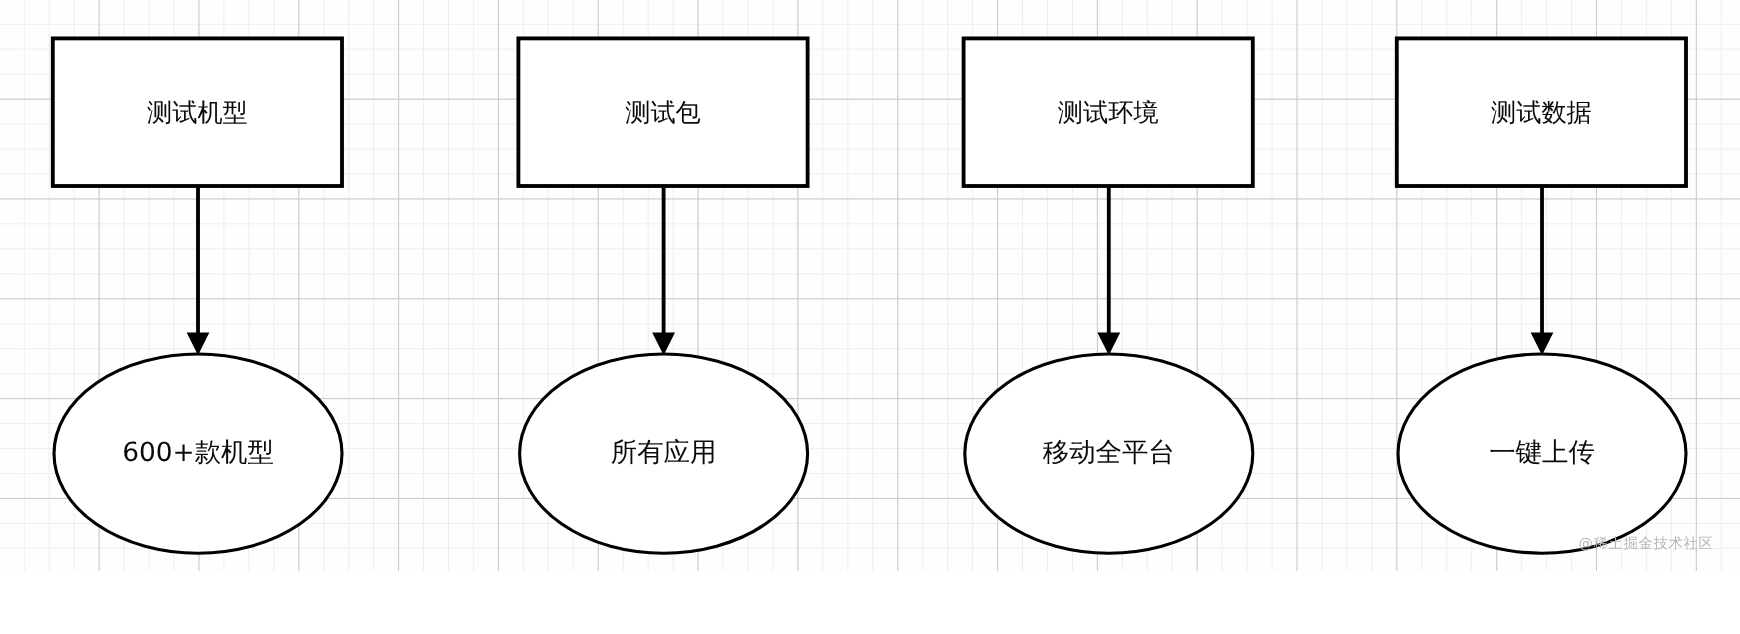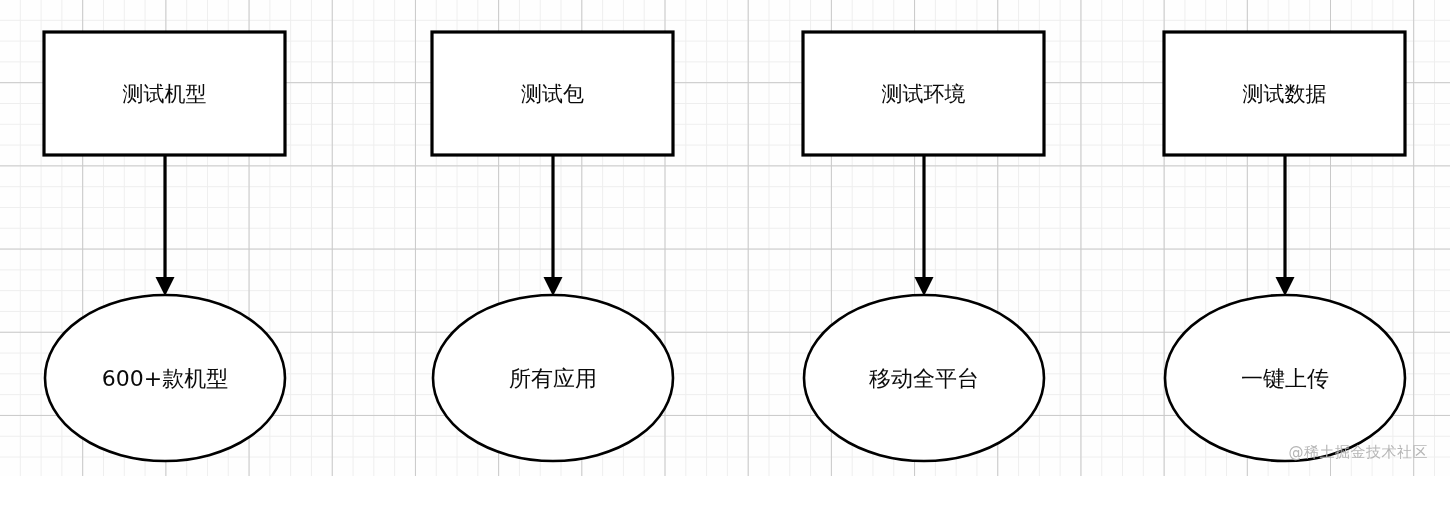--- a/index.html
+++ b/index.html
@@ -68,21 +68,21 @@
     font-size: 22px;
     fill: #0a0a0a;
     text-anchor: middle;
     dominant-baseline: central;
   }
   #watermark {
     position: absolute;
     right: 22px;
     bottom: 14px;
     font-family: "DejaVu Sans", "Liberation Sans", sans-serif;
-    font-size: 15px;
+    font-size: 12px;
     color: #b6b6b6;
     letter-spacing: 0.5px;
     white-space: nowrap;
     user-select: none;
   }
 </style>
 </head>
 <body>
 
 <div id="canvas">

